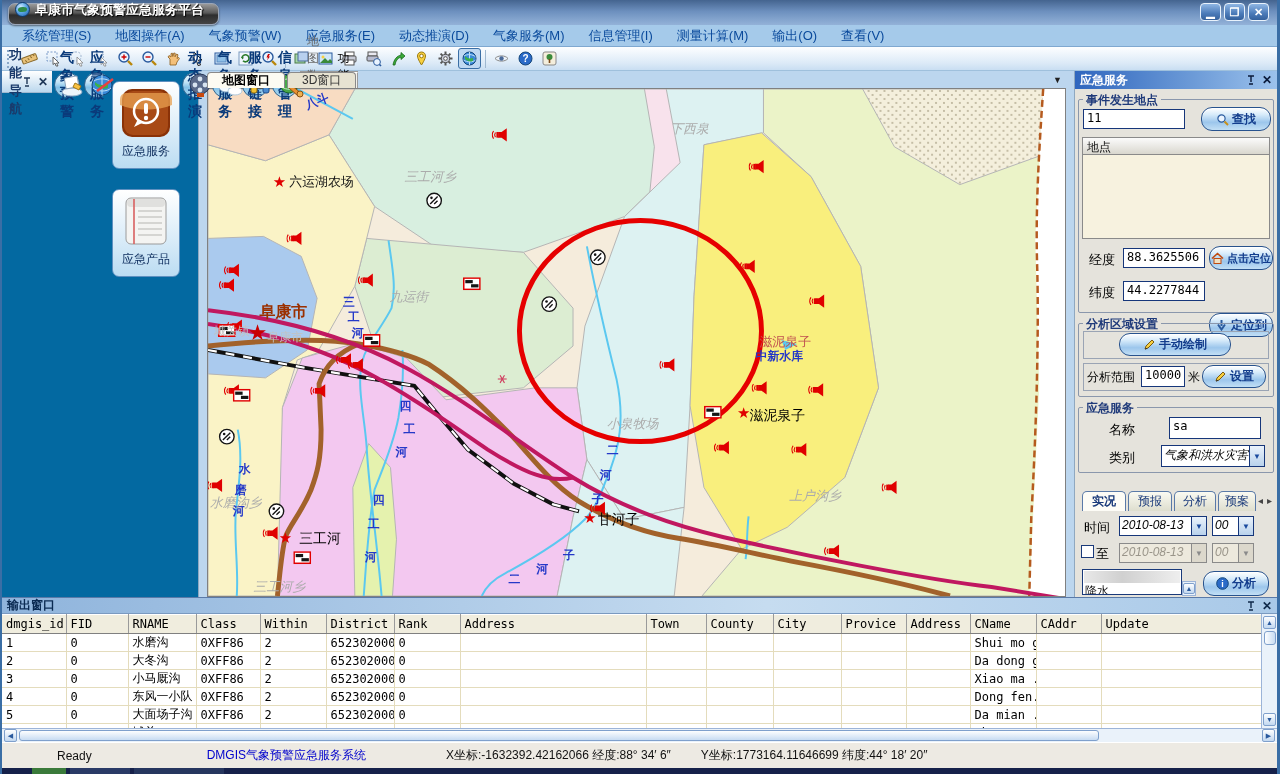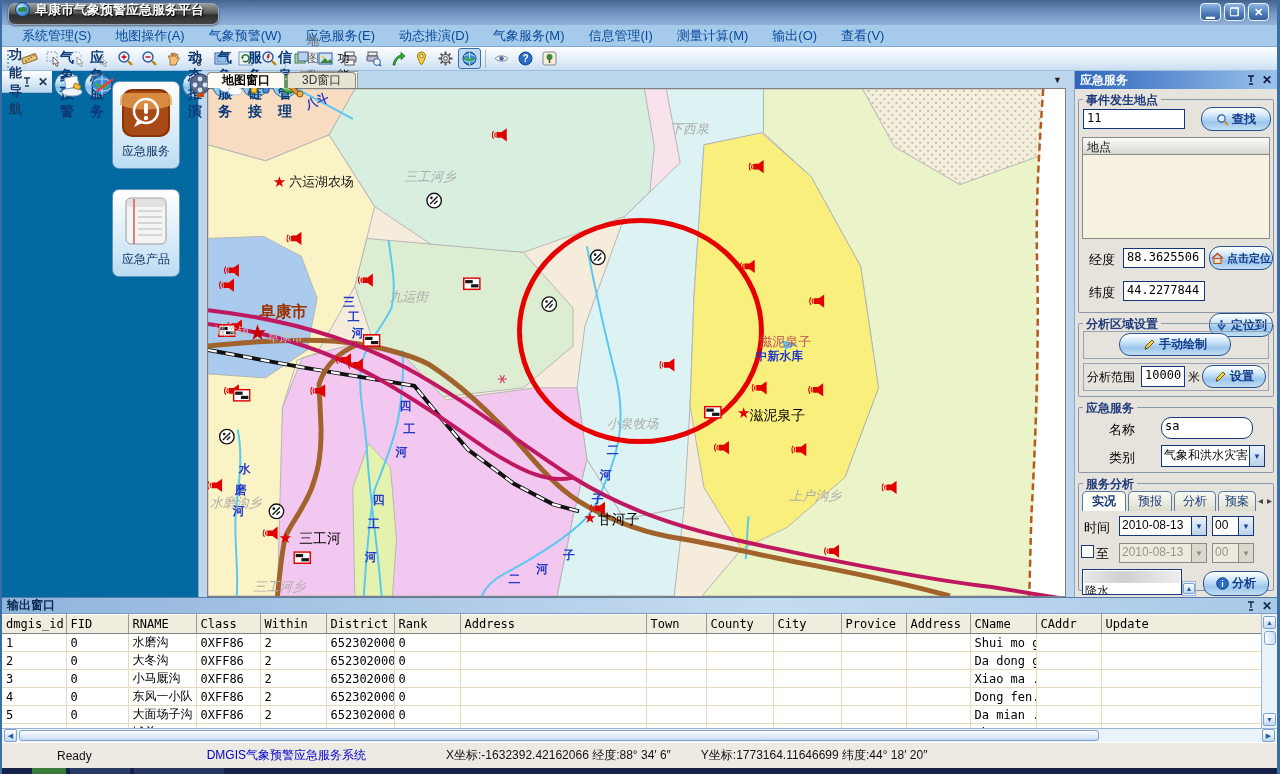--- a/index.html
+++ b/index.html
@@ -69,21 +69,21 @@
   .rp-cap { height:18px; background:linear-gradient(90deg,#2F66BE 0%,#6E9CD8 60%,#9CC2EC 100%); display:flex; align-items:center; padding:0 5px; }
   .rp-cap .cap-text { color:#fff; font-weight:bold; font-size:12px; flex:1; }
   .rp-cap .pin-g, .rp-cap .x-g { color:#0A1A3A; }
   .grp { position:absolute; left:3px; right:3px; border:1px solid #8A97AC; border-radius:2px; }
   .grp-legend { position:absolute; top:-8px; left:4px; background:#E5E3DC; padding:0 3px; font-weight:bold; color:#1F3A7A; font-size:12px; }
   .txt { border:1px solid #16367A; background:#fff; font-size:12px; font-family:"DejaVu Sans Mono",monospace; padding:1px 3px; position:absolute; overflow:hidden; white-space:nowrap; }
   .lbl { position:absolute; color:#000; font-size:13px; }
   .pill { position:absolute; border:1px solid #28538E; border-radius:11px; background:linear-gradient(180deg,#FFFFFF 0%,#D7EBFA 30%,#9CC6EC 65%,#C2DFF5 100%); display:flex; align-items:center; justify-content:center; gap:3px; font-size:12px; font-weight:bold; color:#123C8C; box-shadow:inset 0 1px 0 #fff; }
   .listhdr { position:absolute; border:1px solid #8A8A8A; background:linear-gradient(180deg,#FBFBFB,#D9D7CE); font-size:12px; padding:1px 4px; color:#111; }
   .listbody { position:absolute; border:1px solid #8A8A8A; border-top:none; background:#F7F2DF; }
-  .combo { position:absolute; border:1px solid #16367A; background:#fff; display:flex; }
+  .combo { position:absolute; border:1px solid #16367A; background:#fff; display:flex;font-style:italic; }
   .combo .cval { flex:1; font-size:12px; padding:1px 2px; overflow:hidden; white-space:nowrap; }
   .combo .cbtn { width:15px; border-left:1px solid #16367A; background:linear-gradient(180deg,#EAF2FB,#B9D2EC); display:flex; align-items:center; justify-content:center; font-size:8px; color:#1A4A9E; }
   .combo.disabled { border-color:#8A8A8A; background:#EDE9DD; }
   .combo.disabled .cval { color:#9A958A; }
   .combo.disabled .cbtn { border-left-color:#8A8A8A; background:#DCD8CC; color:#8A8A8A; }
   .rtab { position:absolute; height:20px; border:1px solid #5A7AA8; border-bottom:none; border-radius:5px 5px 0 0; background:linear-gradient(180deg,#FAFAF2,#DEDECE); display:flex; align-items:center; justify-content:center; font-size:12px; color:#1A3A7A; }
   .rtab.active { background:#FDFCF6; font-weight:bold; }
   .cbx { position:absolute; width:13px; height:13px; border:1px solid #1A3A7A; background:#fff; }
   .rlist { position:absolute; border:1px solid #1A3A7A; background:#fff; overflow:hidden; }
   .rlist .ritem { font-size:12px; color:#111; padding:0 2px; line-height:15px; }
@@ -632,30 +632,27 @@
             <path d="M2,11 L3,8 L9,2 L11,4 L5,10 Z" fill="#F8D040" stroke="#7A5A10"></path>
             <path d="M2,11 L4.2,10.4" stroke="#333"></path>
           </svg>
         <span>设置</span>
       </div>
 
       <div class="grp" style="top:336px; height:66px;">
         <span class="grp-legend">应急服务</span>
       </div>
       <div class="lbl" style="left:34px; top:350px;">名称</div>
-      <div class="txt" style="left:86px; top:346px; width:92px; height:22px;border-radius:10px;">sa</div>
+      <div class="txt" style="left:94px; top:346px; width:92px; height:22px;">sa</div>
       <div class="lbl" style="left:34px; top:378px;">类别</div>
       <div class="combo" style="left:86px; top:374px; width:104px; height:22px;">
         <span class="cval">气象和洪水灾害</span>
         <span class="cbtn">▼</span>
       </div>
 
-      <div class="grp" style="top:412px; height:108px;">
-        <span class="grp-legend">服务分析</span>
-      </div>
       <div class="rtab active" style="left:7px; top:420px; width:44px;">实况</div>
       <div class="rtab" style="left:53px; top:420px; width:44px;">预报</div>
       <div class="rtab" style="left:99px; top:420px; width:42px;">分析</div>
       <div class="rtab" style="left:143px; top:420px; width:38px;">预案</div>
       <div class="lbl" style="left:183px; top:424px; font-size:10px; color:#444;">◂</div>
       <div class="lbl" style="left:192px; top:424px; font-size:10px; color:#444;">▸</div>
 
       <div class="lbl" style="left:9px; top:448px;">时间</div>
       <div class="combo" style="left:44px; top:445px; width:88px; height:20px;">
         <span class="cval">2010-08-13</span>

